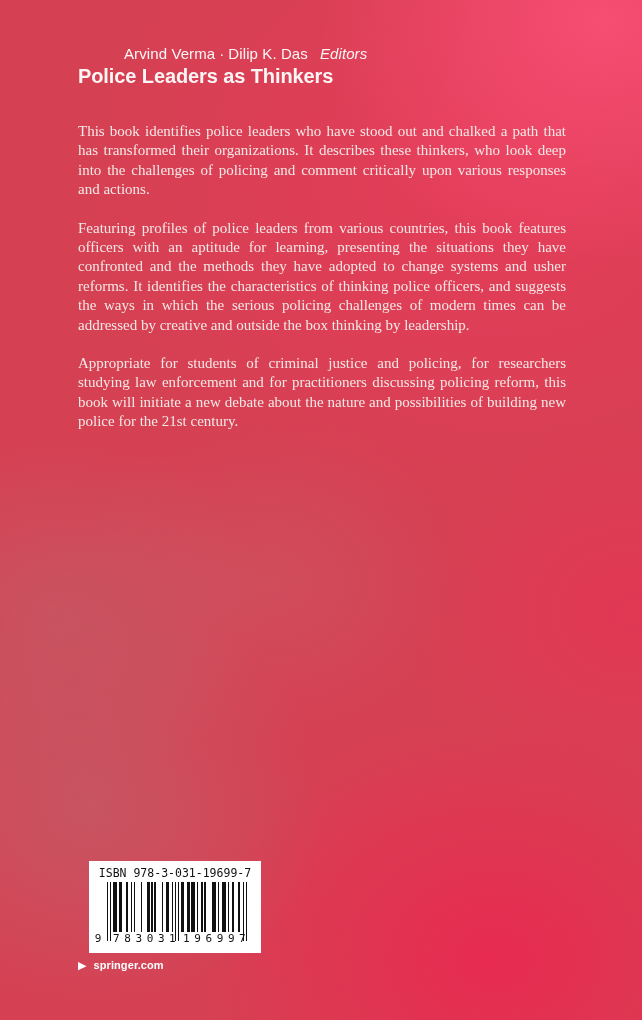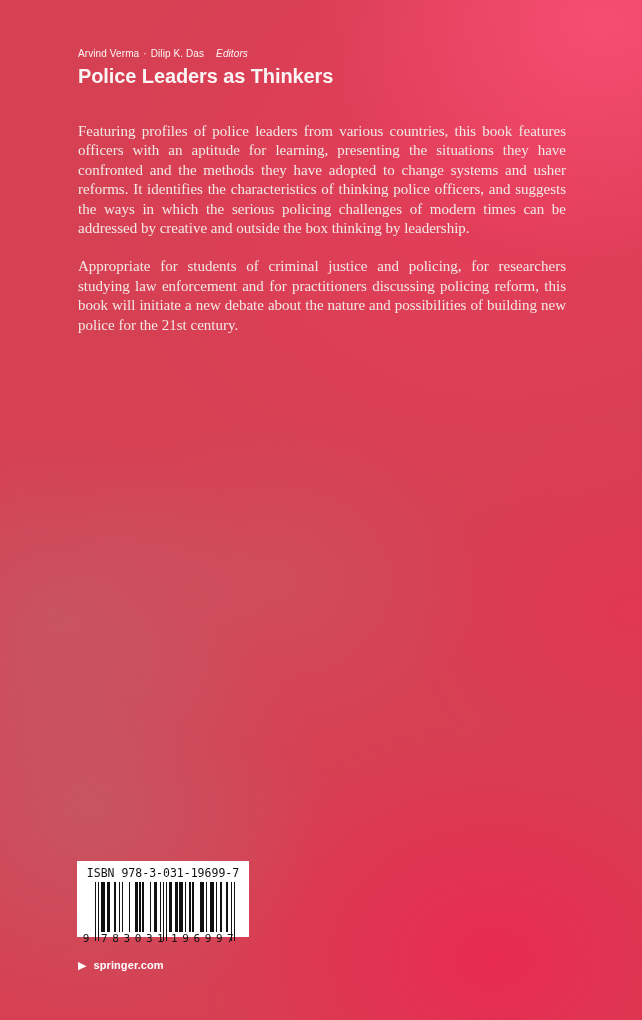--- a/index.html
+++ b/index.html
@@ -14,38 +14,38 @@
       radial-gradient(420px 360px at 94% 2%,  var(--hl-tr, #f64d72) 0%, rgba(246,77,114,0) 68%),
       radial-gradient(620px 520px at 78% 18%, rgba(240,58,95,.55) 0%, rgba(240,58,95,0) 65%),
       radial-gradient(300px 260px at 9% 60%,  rgba(185,106,112,.45) 0%, rgba(185,106,112,0) 70%),
       radial-gradient(340px 300px at 14% 79%, rgba(185,106,112,.50) 0%, rgba(185,106,112,0) 70%),
       radial-gradient(300px 240px at 42% 57%, rgba(190,110,115,.28) 0%, rgba(190,110,115,0) 70%),
       radial-gradient(420px 340px at 77% 94%, var(--hl-br, #e82b51) 0%, rgba(232,43,81,0) 70%),
       radial-gradient(320px 280px at 98% 60%, rgba(238,45,85,.45) 0%, rgba(238,45,85,0) 70%);
     font-family: "Liberation Sans", sans-serif;
   }
   .header { position:absolute; left:78px; top:46px; width:500px; color: var(--txt-head, #fbf6f5); }
-  .author-line { font-size:10px; line-height:15px; letter-spacing:.1px; }
+  .author-line { font-size:15px; line-height:15px; letter-spacing:.1px;margin-left:46px; }
   .author-line .sep { margin:0 4px; }
   .author-line .editors { font-style:italic; margin-left:12px; }
   .book-title { margin-top:6px; font-size:20px; font-weight:bold; letter-spacing:-.1px; line-height:19px; }
 
   .body-text { position:absolute; left:78px; top:122px; width:488px; }
   .body-text p {
     margin:0 0 19px 0;
     font-family:"Liberation Serif", serif;
     font-size:15px;
     line-height:19.4px;
     text-align:justify;
     color: var(--txt-body, #f3e8e5);
   }
 
   .barcode-box {
-    position:absolute; left:77px; top:861px;
-    width:172px; height:76px;
+    position:absolute; left:89px; top:861px;
+    width:172px; height:92px;
     background: var(--bc-bg, #ffffff);
     box-sizing:border-box;
   }
   .isbn-label {
     margin-top:5px;
     text-align:center;
     font-family:"DejaVu Sans Mono", monospace;
     font-size:11.5px;
     letter-spacing:0;
     color: var(--bc-bars, #111111);
@@ -80,20 +80,21 @@
 <div class="cover" style="--bg-base: #d64053; --hl-tr: #f64d72; --hl-br: #e82b51; --txt-head: #fbf6f5; --txt-body: #f3e8e5; --bc-bg: #ffffff; --bc-bars: #111111;">
 
   <div class="header">
     <div class="author-line">
       <span>Arvind Verma</span><span class="sep">·</span><span>Dilip K. Das</span><span class="editors">Editors</span>
     </div>
     <div class="book-title">Police Leaders as Thinkers</div>
   </div>
 
   <div class="body-text">
+    <p>This book identifies police leaders who have stood out and chalked a path that has transformed their organizations. It describes these thinkers, who look deep into the challenges of policing and comment critically upon various responses and actions.</p>
     <p>Featuring profiles of police leaders from various countries, this book features officers with an aptitude for learning, presenting the situations they have confronted and the methods they have adopted to change systems and usher reforms. It identifies the characteristics of thinking police officers, and suggests the ways in which the serious policing challenges of modern times can be addressed by creative and outside the box thinking by leadership.</p>
     <p>Appropriate for students of criminal justice and policing, for researchers studying law enforcement and for practitioners discussing policing reform, this book will initiate a new debate about the nature and possibilities of building new police for the 21st century.</p>
   </div>
 
   <div class="barcode-box">
     <div class="isbn-label">ISBN 978-3-031-19699-7</div>
     <svg class="bars-svg" width="140" height="59" viewBox="0 0 140 59" shape-rendering="crispEdges">
         <rect x="0.000" y="0" width="1.474" height="59" fill="#111111"></rect>
         <rect x="2.947" y="0" width="1.474" height="59" fill="#111111"></rect>
         <rect x="5.895" y="0" width="1.474" height="50" fill="#111111"></rect>

